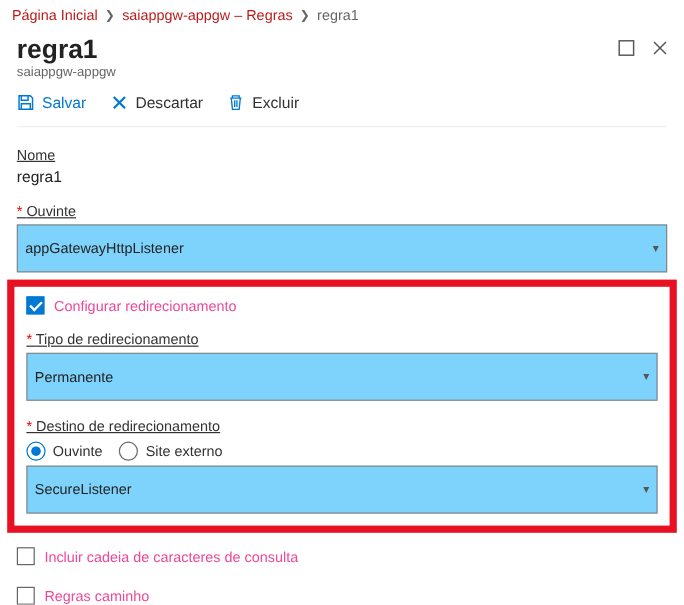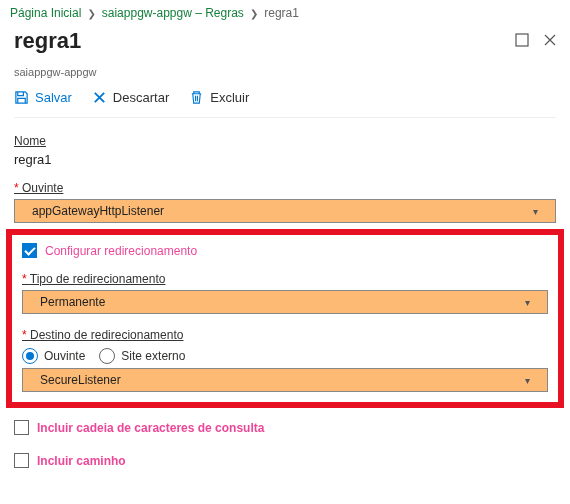--- a/index.html
+++ b/index.html
@@ -1,48 +1,48 @@
 <!DOCTYPE html>
 <html><head>
 <meta charset="utf-8">
 <style>
   * { box-sizing: border-box; margin: 0; padding: 0; font-family: "Segoe UI", Arial, sans-serif; }
   body { background: #fff; width: 570px; height: 504px; overflow: hidden; color: #323130; }
   .breadcrumb { padding: 6px 10px 4px; font-size: 12px; color: #0078d4; display: flex; align-items: center; gap: 6px; }
   .breadcrumb .sep { color: #666; font-size: 10px; }
-  .breadcrumb a { color: #15803d; text-decoration: none; cursor: pointer; }
+  .breadcrumb a { color: #b91c1c; text-decoration: none; cursor: pointer; }
   .breadcrumb .cur { color: #666; }
   .header { padding: 4px 12px 2px 14px; display: flex; justify-content: space-between; align-items: flex-start; }
   .header h1 { font-size: 22px; font-weight: 600; color: #222; }
-  .header .sub { font-size: 11px; color: #666; margin-top: 12px; }
+  .header .sub { font-size: 11px; color: #666; margin-top: 0px; }
   .header-btns { display: flex; gap: 12px; padding-top: 4px; }
   .iconbtn { width: 16px; height: 16px; cursor: pointer; display:flex; align-items:center; justify-content:center; color:#555; }
   .toolbar { padding: 10px 14px 8px; display: flex; gap: 20px; font-size: 13px; color: #323130; border-bottom: 0; }
   .tbtn { display: flex; align-items: center; gap: 6px; cursor: pointer; }
   .tbtn svg { width: 15px; height: 15px; }
   .tbtn.save { color: #0078d4; }
   .hr { border: none; border-top: 1px solid #eee; margin: 4px 14px 0; }
   .form { padding: 8px 14px 0; font-size: 13px; }
   .label { font-size: 12px; color: #333; margin-top: 8px; text-decoration: underline; }
   .value { font-size: 13px; color: #222; margin-top: 4px; }
   .req::before { content: "* "; color: #e00; }
-  .select { display:flex; align-items:center; justify-content:space-between; border: 1px solid #888; height: 24px; padding: 0 17px; font-size: 12px; margin-top: 4px; color:#222; cursor:pointer; background:#fdba74; }
+  .select { display:flex; align-items:center; justify-content:space-between; border: 1px solid #888; height: 40px; padding: 0 6px; font-size: 12px; margin-top: 4px; color:#222; cursor:pointer; background:#7dd3fc; }
   .select .chev { font-size: 10px; color:#555; }
   .highlight-box { border: 6px solid #e81123; margin: 6px 6px 0 6px; padding: 8px 10px 10px; }
   .chk { display:flex; align-items:center; gap:8px; font-size:12px; color:#ec4899; }
   .chkbox { width:15px; height:15px; border:1px solid #666; display:flex; align-items:center; justify-content:center; cursor:pointer; }
   .chkbox.checked { background:#0078d4; border-color:#0078d4; color:#fff; }
   .chkbox.checked::after { content:""; width:4px; height:8px; border:solid #fff; border-width:0 2px 2px 0; transform: rotate(45deg); margin-bottom:2px; }
   .radgroup { display:flex; gap:14px; margin-top:6px; font-size:12px; }
   .rad { display:flex; align-items:center; gap:6px; cursor:pointer; }
   .radcircle { width:16px; height:16px; border:1px solid #666; border-radius:50%; display:flex; align-items:center; justify-content:center; }
   .radcircle.sel { border-color:#0078d4; }
   .radcircle.sel::after { content:""; width:8px; height:8px; background:#0078d4; border-radius:50%; }
   .below { padding: 6px 14px; }
-  .below .chk { margin-top: 6px; font-weight: bold; }
+  .below .chk { margin-top: 6px; }
 </style>
 </head>
 <body>
 
 <div class="breadcrumb">
   <a>Página Inicial</a>
   <span class="sep">❯</span>
   <a>saiappgw-appgw – Regras</a>
   <span class="sep">❯</span>
   <span class="cur">regra1</span>
@@ -131,15 +131,15 @@
   </div>
 </div>
 
 <div class="below">
   <div class="chk">
     <div class="chkbox"></div>
     <span>Incluir cadeia de caracteres de consulta</span>
   </div>
   <div class="chk" style="margin-top:18px">
     <div class="chkbox"></div>
-    <span>Incluir caminho</span>
+    <span>Regras caminho</span>
   </div>
 </div>
 
 </body></html>

